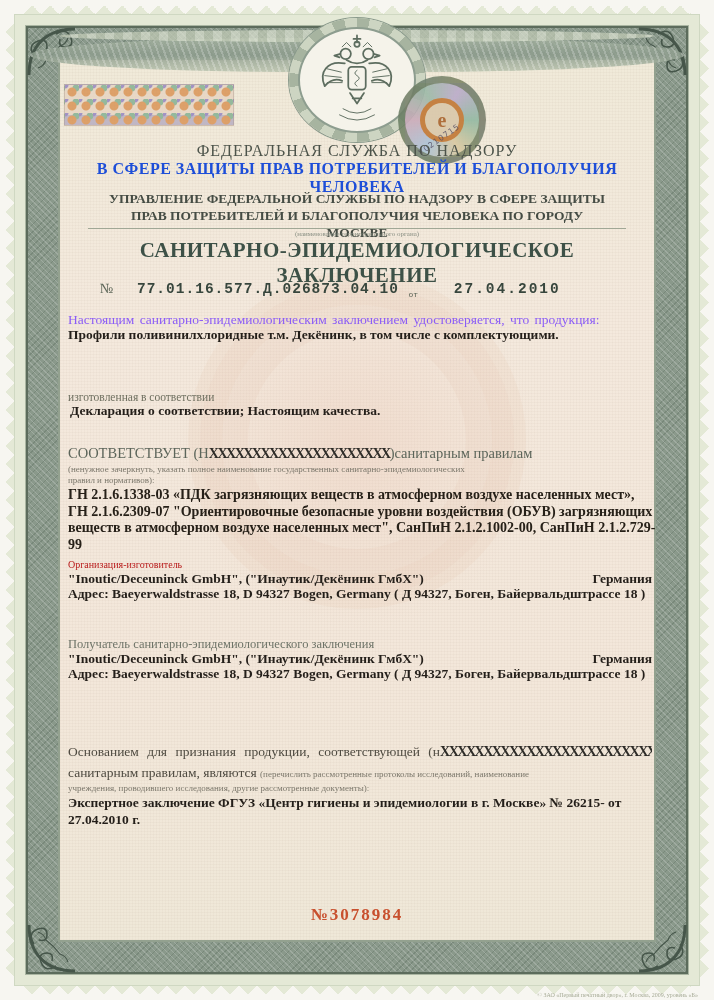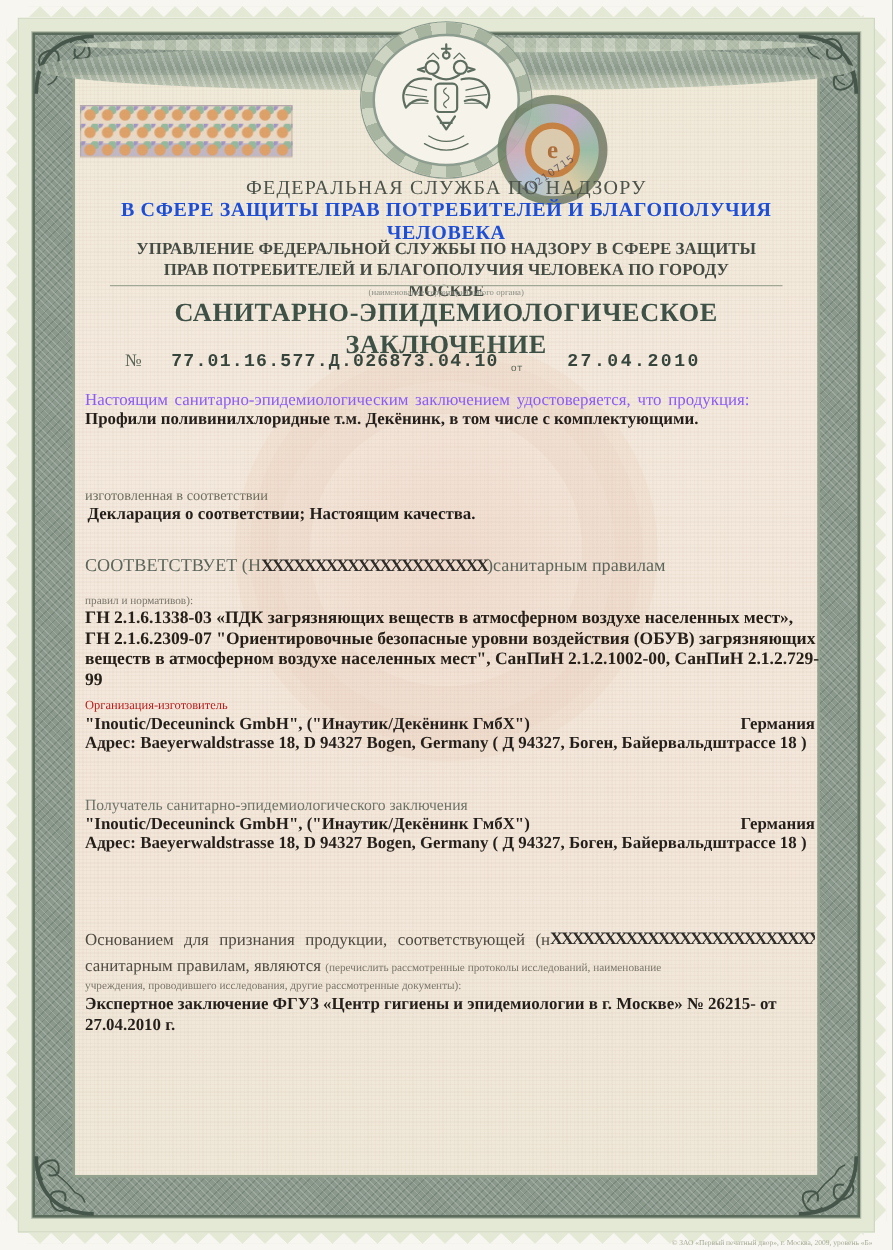--- a/index.html
+++ b/index.html
@@ -219,21 +219,21 @@
   <div class="t intro">Настоящим санитарно-эпидемиологическим заключением удостоверяется, что продукция:</div>
   <div class="t prod">Профили поливинилхлоридные т.м. Декёнинк,  в том  числе с комплектующими.</div>
 
   <div class="t made-cap">изготовленная в соответствии</div>
   <div class="t made-val">Декларация о соответствии; Настоящим качества.</div>
 
   <div class="t compl">
     <span>СООТВЕТСТВУЕТ  (Н</span><span class="xchain">ХХХХХХХХХХХХХХХХХХХХХ</span><span>)санитарным правилам</span>
   </div>
   <div class="t compl-cap">
-    <br>
+    <span>(ненужное зачеркнуть, указать полное наименование государственных санитарно-эпидемиологических</span><br>
     <span>правил и нормативов):</span>
   </div>
   <div class="t standards">ГН 2.1.6.1338-03 «ПДК загрязняющих веществ в атмосферном воздухе населенных мест», ГН 2.1.6.2309-07 "Ориентировочные безопасные уровни воздействия (ОБУВ) загрязняющих веществ в атмосферном воздухе населенных мест", СанПиН 2.1.2.1002-00, СанПиН 2.1.2.729-99</div>
 
   <div class="t org-cap">Организация-изготовитель</div>
   <div class="t org-row">
     <span>"Inoutic/Deceuninck GmbH", ("Инаутик/Декёнинк ГмбХ")</span>
     <span>Германия</span>
   </div>
   <div class="t org-addr">Адрес: Baeyerwaldstrasse 18,  D 94327 Bogen,  Germany ( Д 94327,  Боген,  Байервальдштрассе 18 )</div>
@@ -248,14 +248,15 @@
   <div class="t basis1">
     <span>Основанием  для  признания  продукции,  соответствующей  (н</span>
       <span class="xchain">ХХХХХХХХХХХХХХХХХХХХХХХХХХХХХХ</span>
   </div>
   <div class="t basis2">
     <span>санитарным правилам, являются </span><span class="cap">(перечислить рассмотренные протоколы исследований, наименование</span>
   </div>
   <div class="basis3">учреждения, проводившего исследования, другие рассмотренные документы):</div>
   <div class="t conclusion">Экспертное заключение ФГУЗ «Центр гигиены и эпидемиологии в г. Москве» № 26215- от 27.04.2010 г.</div>
 
+  <div class="t center serial">№3078984</div>
   <div class="imprint">© ЗАО «Первый печатный двор», г. Москва, 2009, уровень «Б»</div>
 </div>
 
 </body></html>

